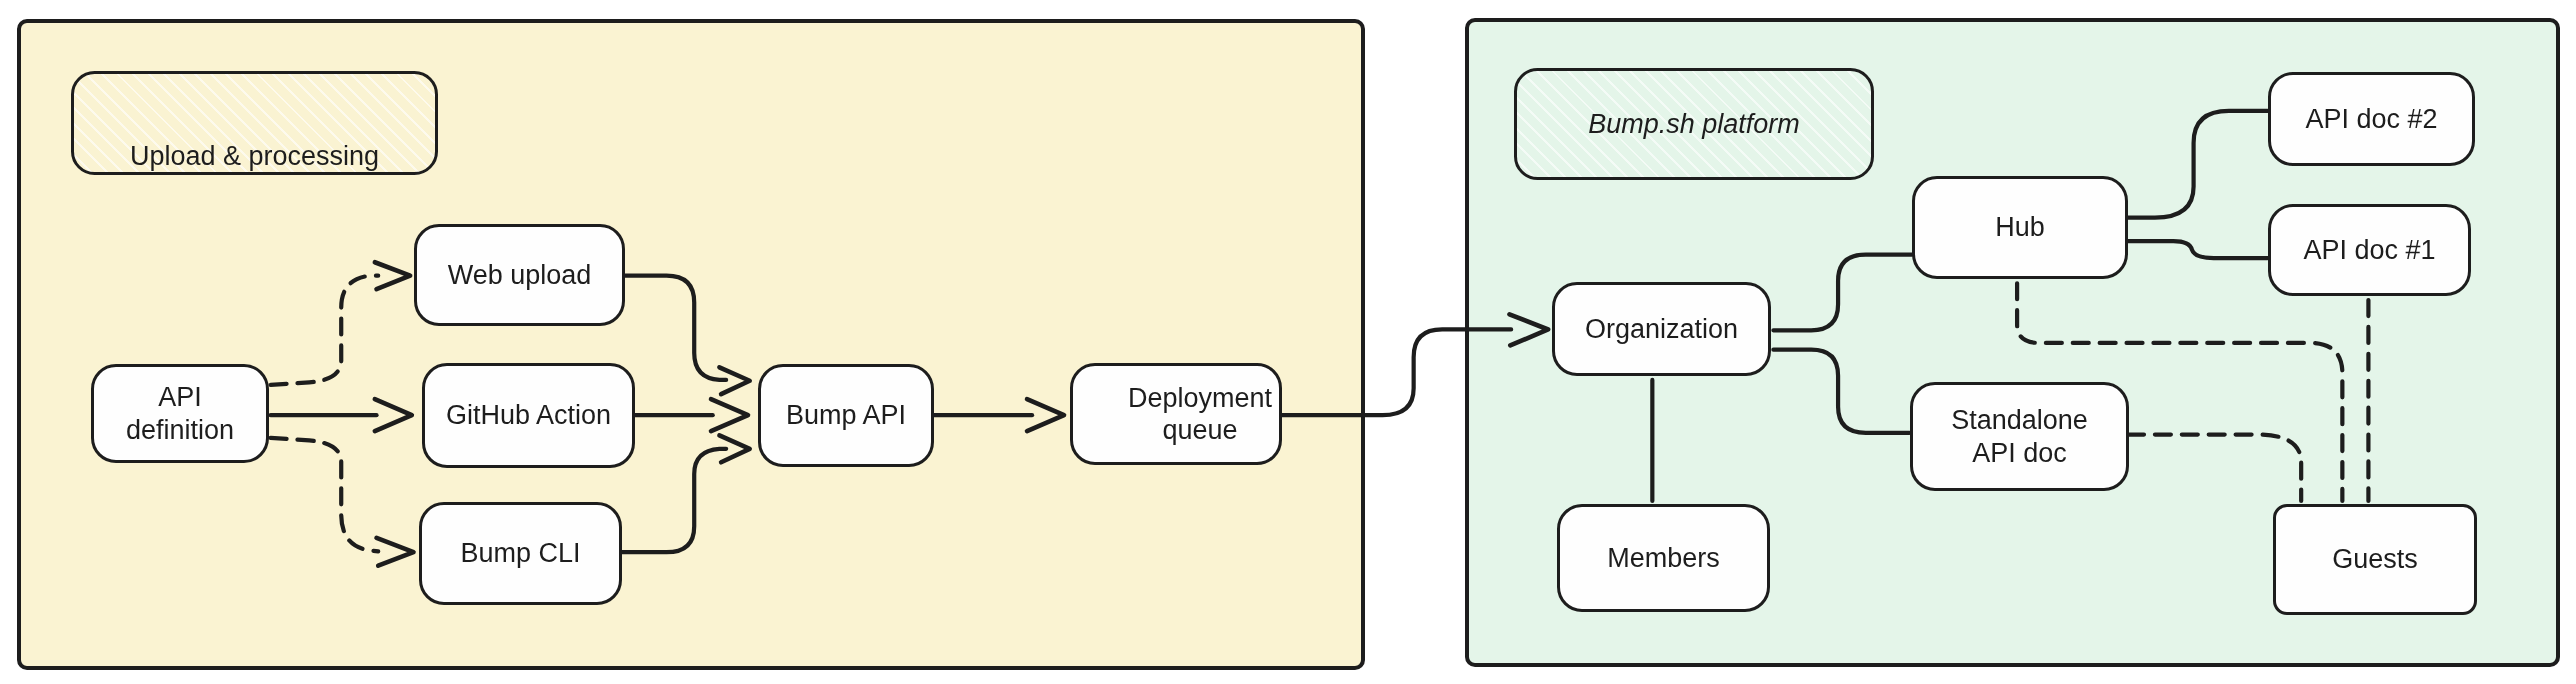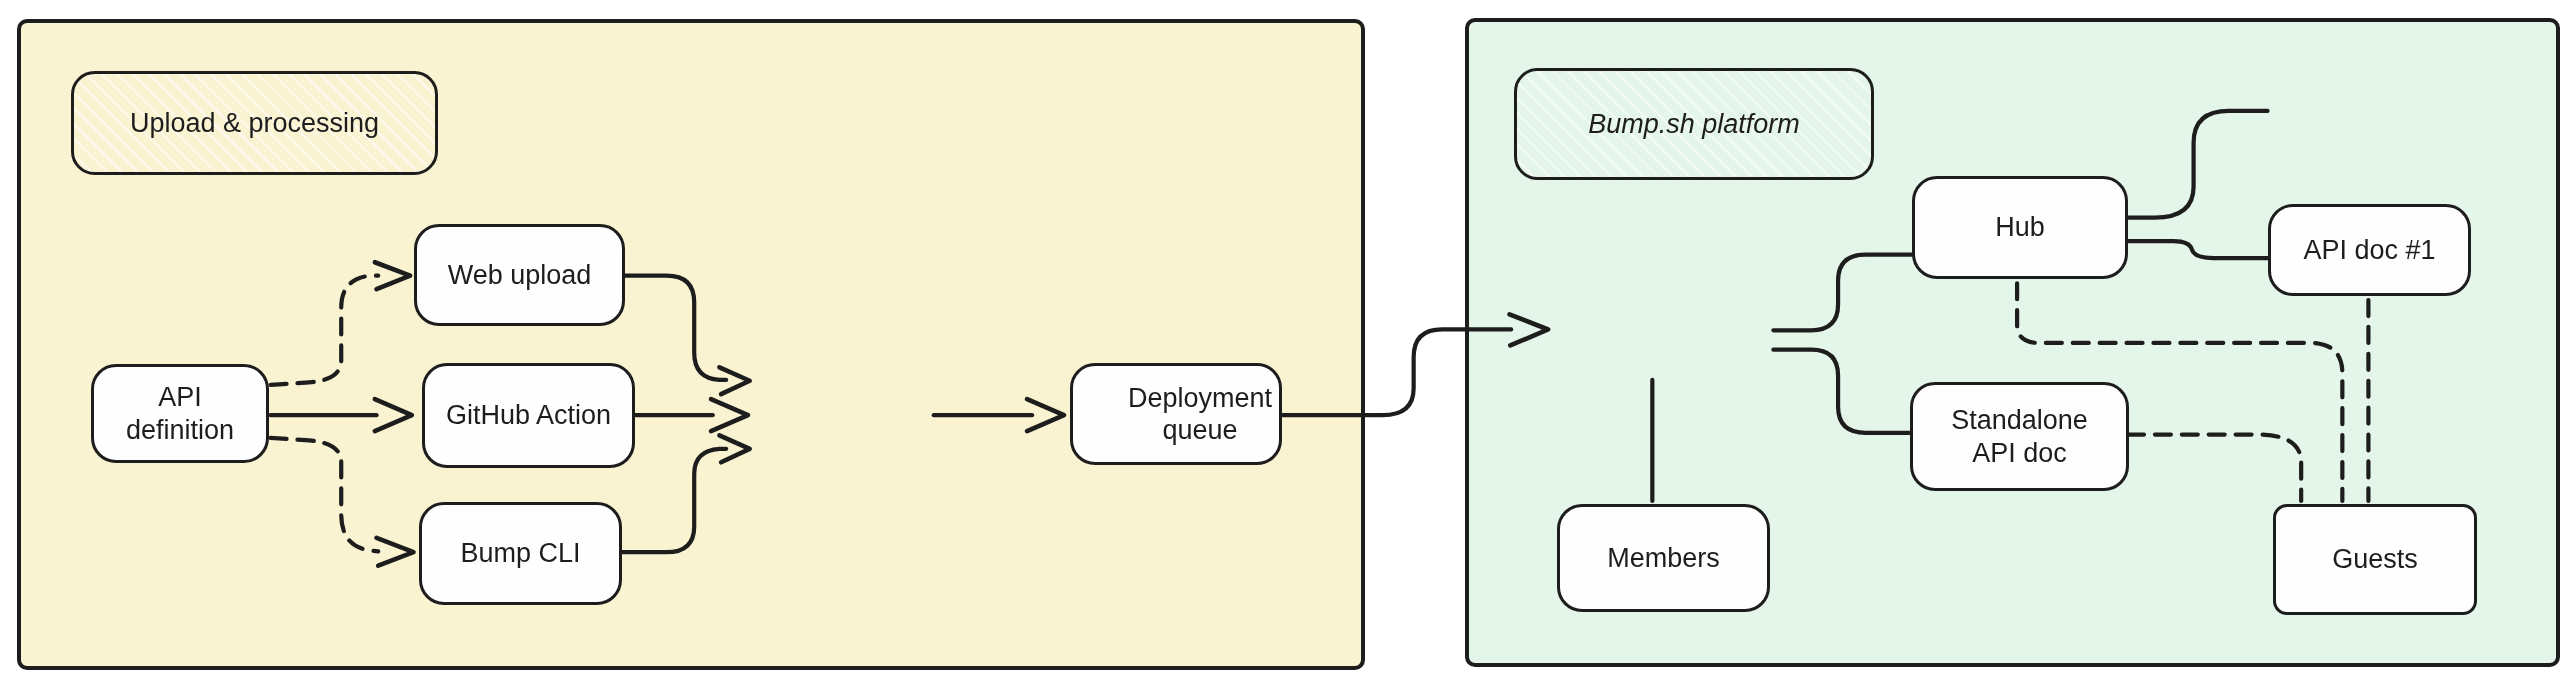--- a/index.html
+++ b/index.html
@@ -35,20 +35,21 @@
     border-radius:23.5px;
     box-sizing:border-box;
     display:flex;align-items:center;justify-content:center;
     font-size:27px;
     color:var(--ink);
   }
   .hatch-yellow{
     background:
       repeating-linear-gradient(45deg, rgba(255,255,255,.6) 0 2.1px, rgba(255,255,255,0) 2.1px 11px),
       var(--left-panel-bg);
+    align-items: flex-end;
   }
   .hatch-green{
     background:
       repeating-linear-gradient(45deg, rgba(255,255,255,.6) 0 2.1px, rgba(255,255,255,0) 2.1px 11px),
       var(--right-panel-bg);
   }
   .l-upload{left:71px;top:71px;width:367px;height:104px;}
   .l-platform{left:1514px;top:68px;width:360px;height:112px;font-style:italic;}
 
   
@@ -172,34 +173,43 @@
   </div>
   <div class="node n-web-upload">
     <span class="node-label">Web upload</span>
   </div>
   <div class="node n-github-action">
     <span class="node-label">GitHub Action</span>
   </div>
   <div class="node n-bump-cli">
     <span class="node-label">Bump CLI</span>
   </div>
+  <div class="node n-bump-api">
+    <span class="node-label">Bump API</span>
+  </div>
   <div class="node n-deployment-queue">
     <span class="node-label">Deployment
 queue</span>
   </div>
+  <div class="node n-organization">
+    <span class="node-label">Organization</span>
+  </div>
   <div class="node n-members">
     <span class="node-label">Members</span>
   </div>
   <div class="node n-hub">
     <span class="node-label">Hub</span>
   </div>
   <div class="node n-standalone-api-doc">
     <span class="node-label">Standalone
 API doc</span>
   </div>
+  <div class="node n-api-doc-2">
+    <span class="node-label">API doc #2</span>
+  </div>
   <div class="node n-api-doc-1">
     <span class="node-label">API doc #1</span>
   </div>
   <div class="node n-guests">
     <span class="node-label">Guests</span>
   </div>
 
 </div>
 
 

